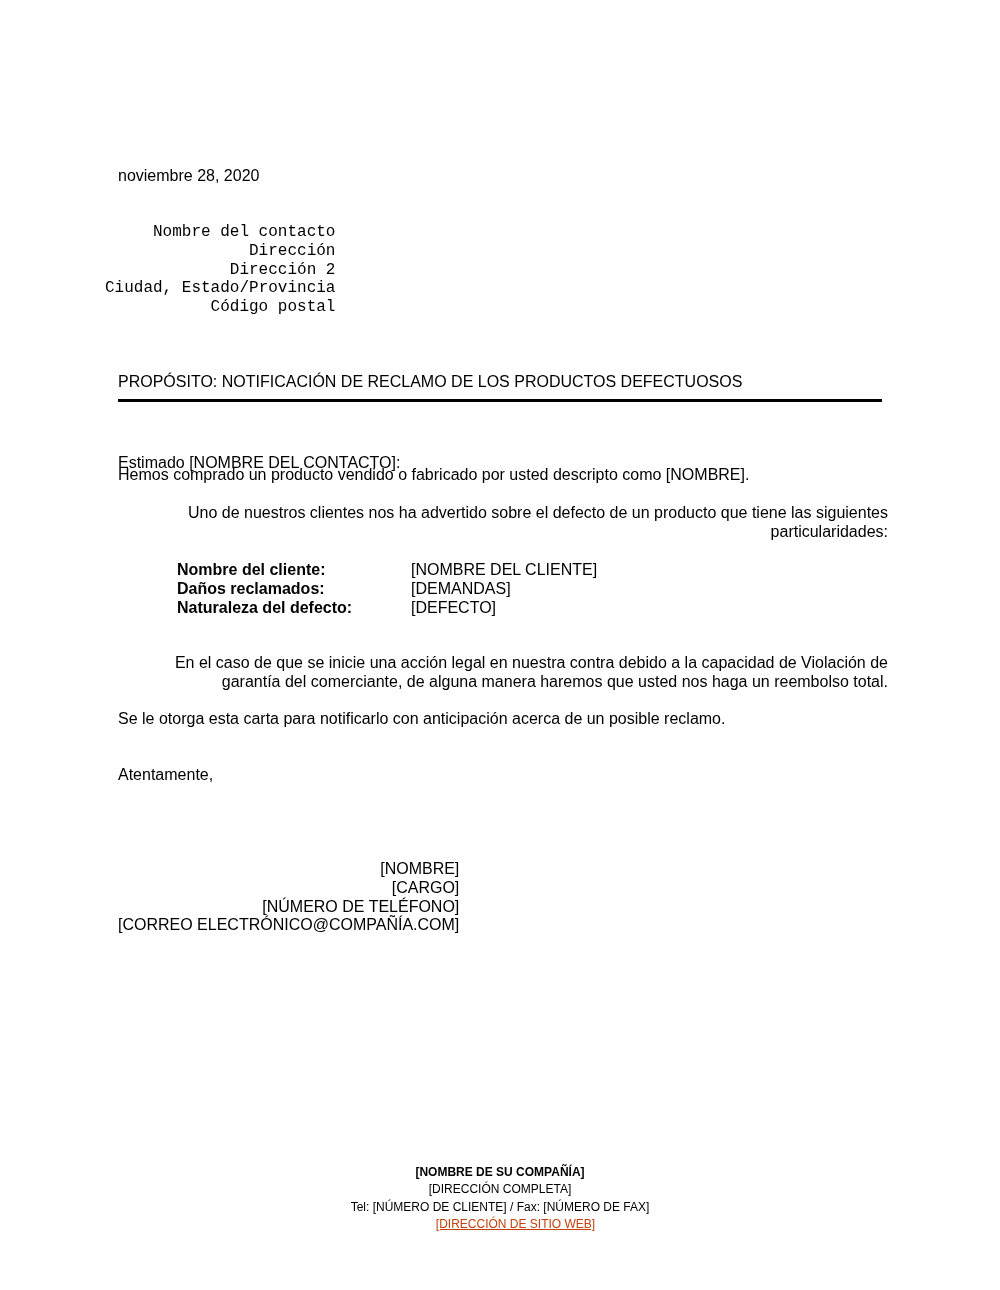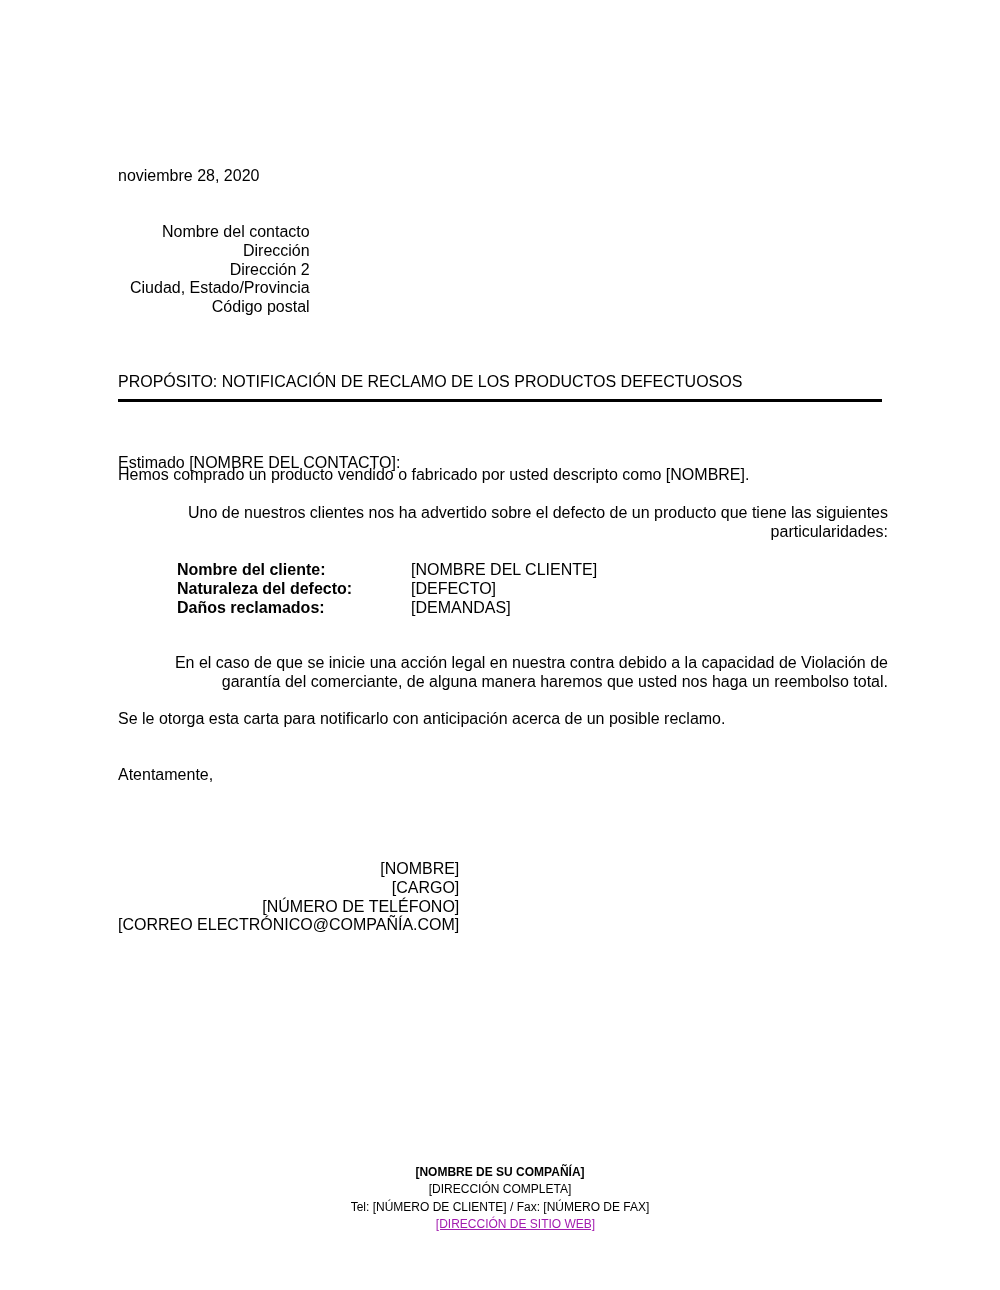--- a/index.html
+++ b/index.html
@@ -1,37 +1,37 @@
 <!DOCTYPE html>
 <html><head>
   <meta charset="utf-8">
   <style>
     html, body { margin: 0; padding: 0; background: #ffffff; }
     body { width: 1000px; height: 1290px; position: relative; overflow: hidden;
            font-family: "Liberation Sans", sans-serif; color: #000; font-size: 16px; }
     .abs { position: absolute; }
     .line { line-height: 18.8px; white-space: nowrap; text-align: right; }
     #date { left: 118px; top: 167px; }
-    #address { left: 130px; top: 223px; }
+    #address { left: 105px; top: 223px; font-family: Liberation Mono, monospace; }
     #subject { left: 118px; top: 373px; font-weight: normal; }
     #rule { left: 118px; top: 399px; width: 764px; height: 3px; background: #000; }
     #greeting { left: 118px; top: 454px; }
     #p1 { left: 118px; top: 466px; }
     #p2 { left: 118px; top: 504px; width: 770px; white-space: normal; }
     #details { left: 177px; top: 561px; }
     #details .row { display: flex; line-height: 18.8px; }
     #details .label { width: 234px; font-weight: bold; }
     #p3 { left: 118px; top: 654px; width: 770px; white-space: normal; }
     #p4 { left: 118px; top: 710px; }
     #closing { left: 118px; top: 766px; }
     #signature { left: 118px; top: 860px; }
     #footer { left: 0; top: 1164px; width: 1000px; text-align: center; font-size: 12px; }
     #footer div { line-height: 17.4px; }
     #footer .company { font-weight: bold; }
-    #footer a { color: #a21caf; text-decoration: underline; margin-left: 31px; }
+    #footer a { color: #c2410c; text-decoration: underline; margin-left: 31px; }
   </style>
 </head>
 <body>
 
 <div id="date" class="abs line">noviembre 28, 2020</div>
 
 <div id="address" class="abs">
   <div class="line">Nombre del contacto</div>
   <div class="line">Dirección</div>
   <div class="line">Dirección 2</div>
@@ -45,26 +45,26 @@
 <div id="greeting" class="abs line">Estimado [NOMBRE DEL CONTACTO]:</div>
 <div id="p1" class="abs line">Hemos comprado un producto vendido o fabricado por usted descripto como [NOMBRE].</div>
 <div id="p2" class="abs line">Uno de nuestros clientes nos ha advertido sobre el defecto de un producto que tiene las siguientes particularidades:</div>
 
 <div id="details" class="abs">
   <div class="row">
     <span class="label">Nombre del cliente:</span>
     <span>[NOMBRE DEL CLIENTE]</span>
   </div>
   <div class="row">
+    <span class="label">Daños reclamados:</span>
+    <span>[DEMANDAS]</span>
+  </div>
+  <div class="row">
     <span class="label">Naturaleza del defecto:</span>
     <span>[DEFECTO]</span>
-  </div>
-  <div class="row">
-    <span class="label">Daños reclamados:</span>
-    <span>[DEMANDAS]</span>
   </div>
 </div>
 
 <div id="p3" class="abs line">En el caso de que se inicie una acción legal en nuestra contra debido a la capacidad de Violación de garantía del comerciante, de alguna manera haremos que usted nos haga un reembolso total.</div>
 <div id="p4" class="abs line">Se le otorga esta carta para notificarlo con anticipación acerca de un posible reclamo.</div>
 <div id="closing" class="abs line">Atentamente,</div>
 
 <div id="signature" class="abs">
   <div class="line">[NOMBRE]</div>
   <div class="line">[CARGO]</div>

